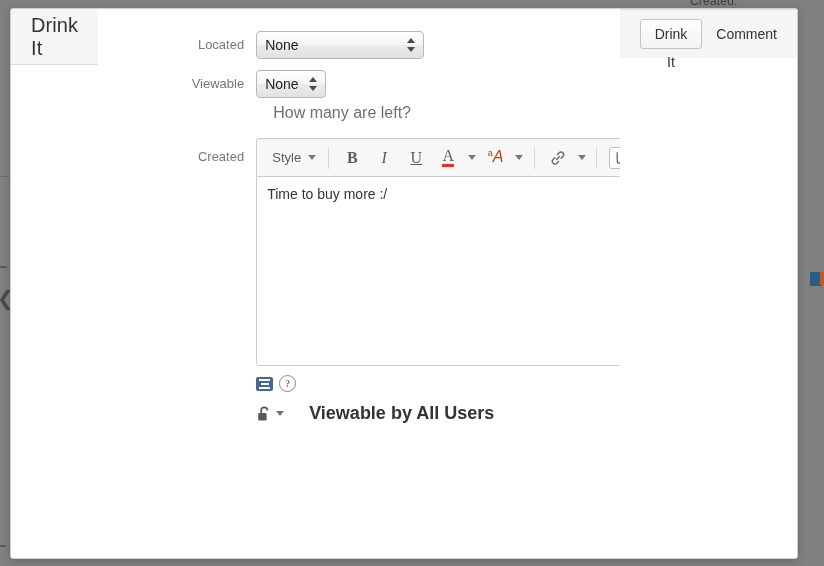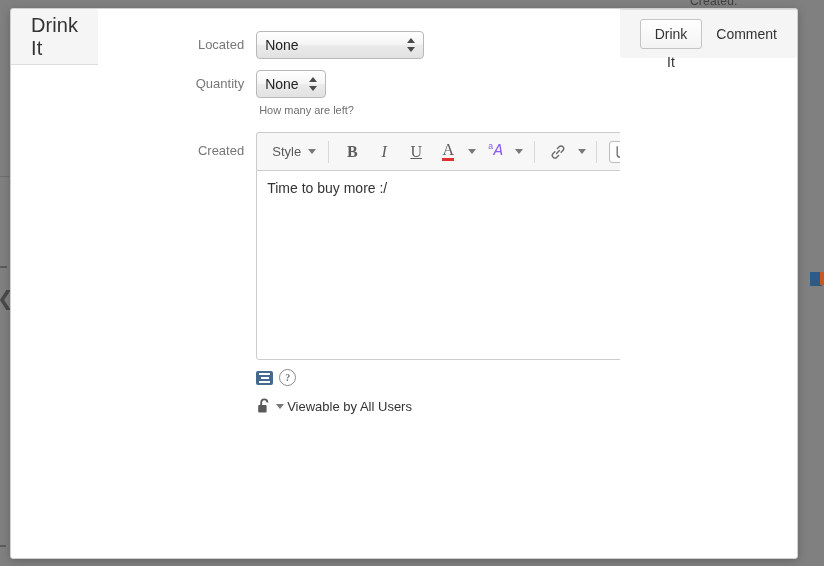--- a/index.html
+++ b/index.html
@@ -191,24 +191,24 @@
     position: absolute;
     left: 0;
     width: 0; height: 0;
     border-left: 4.5px solid transparent;
     border-right: 4.5px solid transparent;
   }
   .sel-arrows i.up   { top: 1px;    border-bottom: 5px solid #4a4a4a; }
   .sel-arrows i.down { bottom: 1px; border-top: 5px solid #4a4a4a; }
 
   .field-hint {
-    font-size: 11px;
+    font-size: 16px;
     color: #707070;
     margin-top: 6px;
-    margin-left: 3px;
+    margin-left: 17px;
   }
 
   
   .editor {
     width: 625px;
     box-sizing: border-box;
   }
   .editor-toolbar {
     height: 38px;
     box-sizing: border-box;
@@ -264,24 +264,24 @@
   .gl-u { text-decoration: underline; font-family: "Liberation Serif", serif; font-size: 16px; color:#5c5c5c;}
   .gl-a {
     font-family: "Liberation Serif", serif;
     font-size: 16px;
     color: #5c5c5c;
     border-bottom: 3px solid #e03030;
     line-height: 15px;
     padding-bottom: 1px;
   }
   .gl-aa {
-    font-family: Liberation Mono, monospace;
+    font-family: Liberation Sans, sans-serif;
     font-style: italic;
     font-size: 16px;
-    color: #8b5cf6;
+    color: #c2410c;
     position: relative;
   }
   .gl-aa sup { font-size: 9px; font-style: normal; }
   .gl-plus { font-size: 17px; font-weight: bold; color: #5c5c5c; line-height: 14px; }
 
   .attach-box {
     border: 1px solid #bdbdbd;
     border-radius: 3px;
     width: 20px;
     height: 20px;
@@ -369,22 +369,24 @@
     font-weight: bold;
   }
 
   .visibility-row {
     display: flex;
     align-items: center;
     margin-top: 11px;
     gap: 3px;
   }
   .vis-label {
-    font-size: 13px;
+    font-size: 18px;
     color: #333333;
+    margin-left: 22px;
+    font-weight: bold;
   }
 
   
   .btn {
     height: 30px;
     padding: 0 14px;
     background: linear-gradient(to bottom, #ffffff, #f3f3f3);
     border: 1px solid #c4c4c4;
     border-radius: 3px;
     font-size: 14px;
@@ -432,21 +434,21 @@
           <span>None</span>
           <span class="sel-arrows">
               <i class="up"></i>
               <i class="down"></i>
             </span>
         </div>
       </div>
     </div>
 
     <div class="form-row">
-      <div class="form-label">Quantity</div>
+      <div class="form-label">Viewable</div>
       <div class="form-field">
         <div class="sel">
           <span>None</span>
           <span class="sel-arrows">
               <i class="up"></i>
               <i class="down"></i>
             </span>
         </div>
         <div class="field-hint">How many are left?</div>
       </div>

